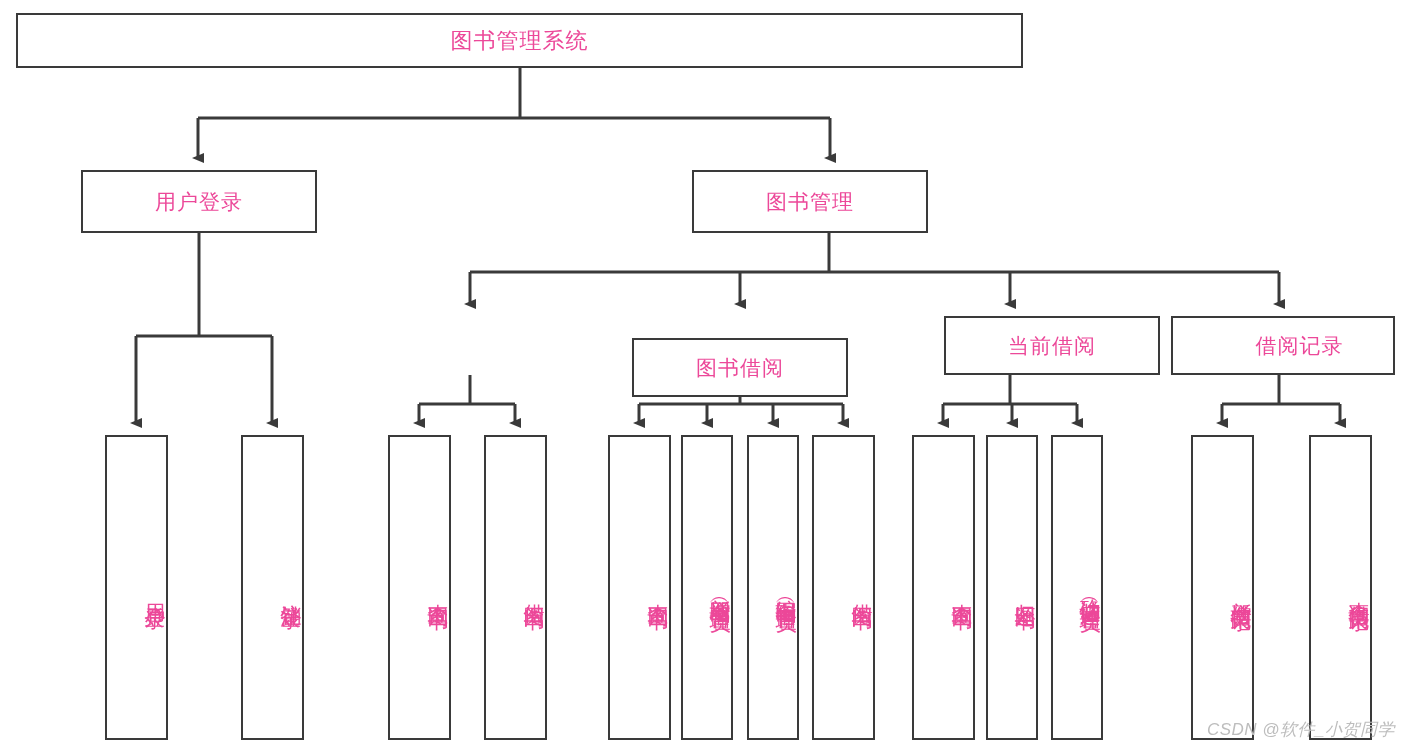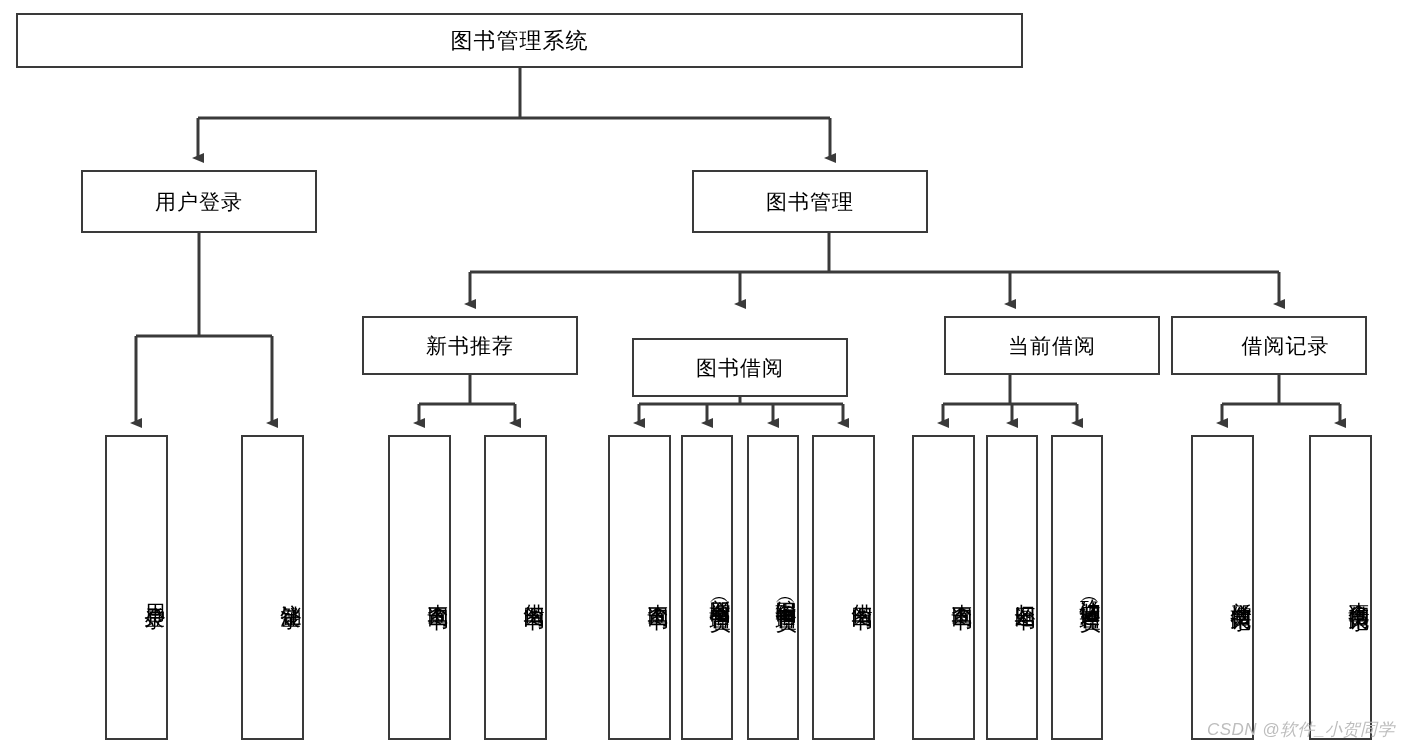--- a/index.html
+++ b/index.html
@@ -26,21 +26,21 @@
     pointer-events: none;
   }
   .node {
     position: absolute;
     box-sizing: border-box;
     border: 2px solid #3a3a3a;
     background: #ffffff;
     display: flex;
     align-items: center;
     justify-content: center;
-    color: #000000;
+    color: #ec4899;
   }
   .node.horiz {
     font-size: 21px;
     letter-spacing: 1px;
   }
   .node.vert {
     writing-mode: vertical-rl;
     text-orientation: upright;
     font-size: 21px;
     letter-spacing: 2px;
@@ -126,30 +126,27 @@
     <span class="txt">图书管理系统</span>
   </div>
 
   <div class="node horiz" style="left:81px; top:170px; width:236px; height:63px;">
     <span class="txt">用户登录</span>
   </div>
   <div class="node horiz" style="left:692px; top:170px; width:236px; height:63px;">
     <span class="txt">图书管理</span>
   </div>
 
-  <div class="node horiz" style="left:362px; top:316px; width:216px; height:59px;">
-    <span class="txt">新书推荐</span>
-  </div>
   <div class="node horiz" style="left:632px; top:316px; width:216px; height:59px;margin-top:22px;">
     <span class="txt">图书借阅</span>
   </div>
   <div class="node horiz" style="left:944px; top:316px; width:216px; height:59px;">
     <span class="txt">当前借阅</span>
   </div>
-  <div class="node horiz" style="left:1171px; top:316px; width:196px; height:59px;padding-left:33px;">
+  <div class="node horiz" style="left:1171px; top:316px; width:224px; height:59px;padding-left:33px;">
     <span class="txt">借阅记录</span>
   </div>
 
   <div class="node vert" style="left:105px; top:435px; width:63px; height:305px;">
     <span class="txt">用户登录</span>
   </div>
   <div class="node vert" style="left:241px; top:435px; width:63px; height:305px;">
     <span class="txt">注销登录</span>
   </div>
   <div class="node vert" style="left:388px; top:435px; width:63px; height:305px;">

